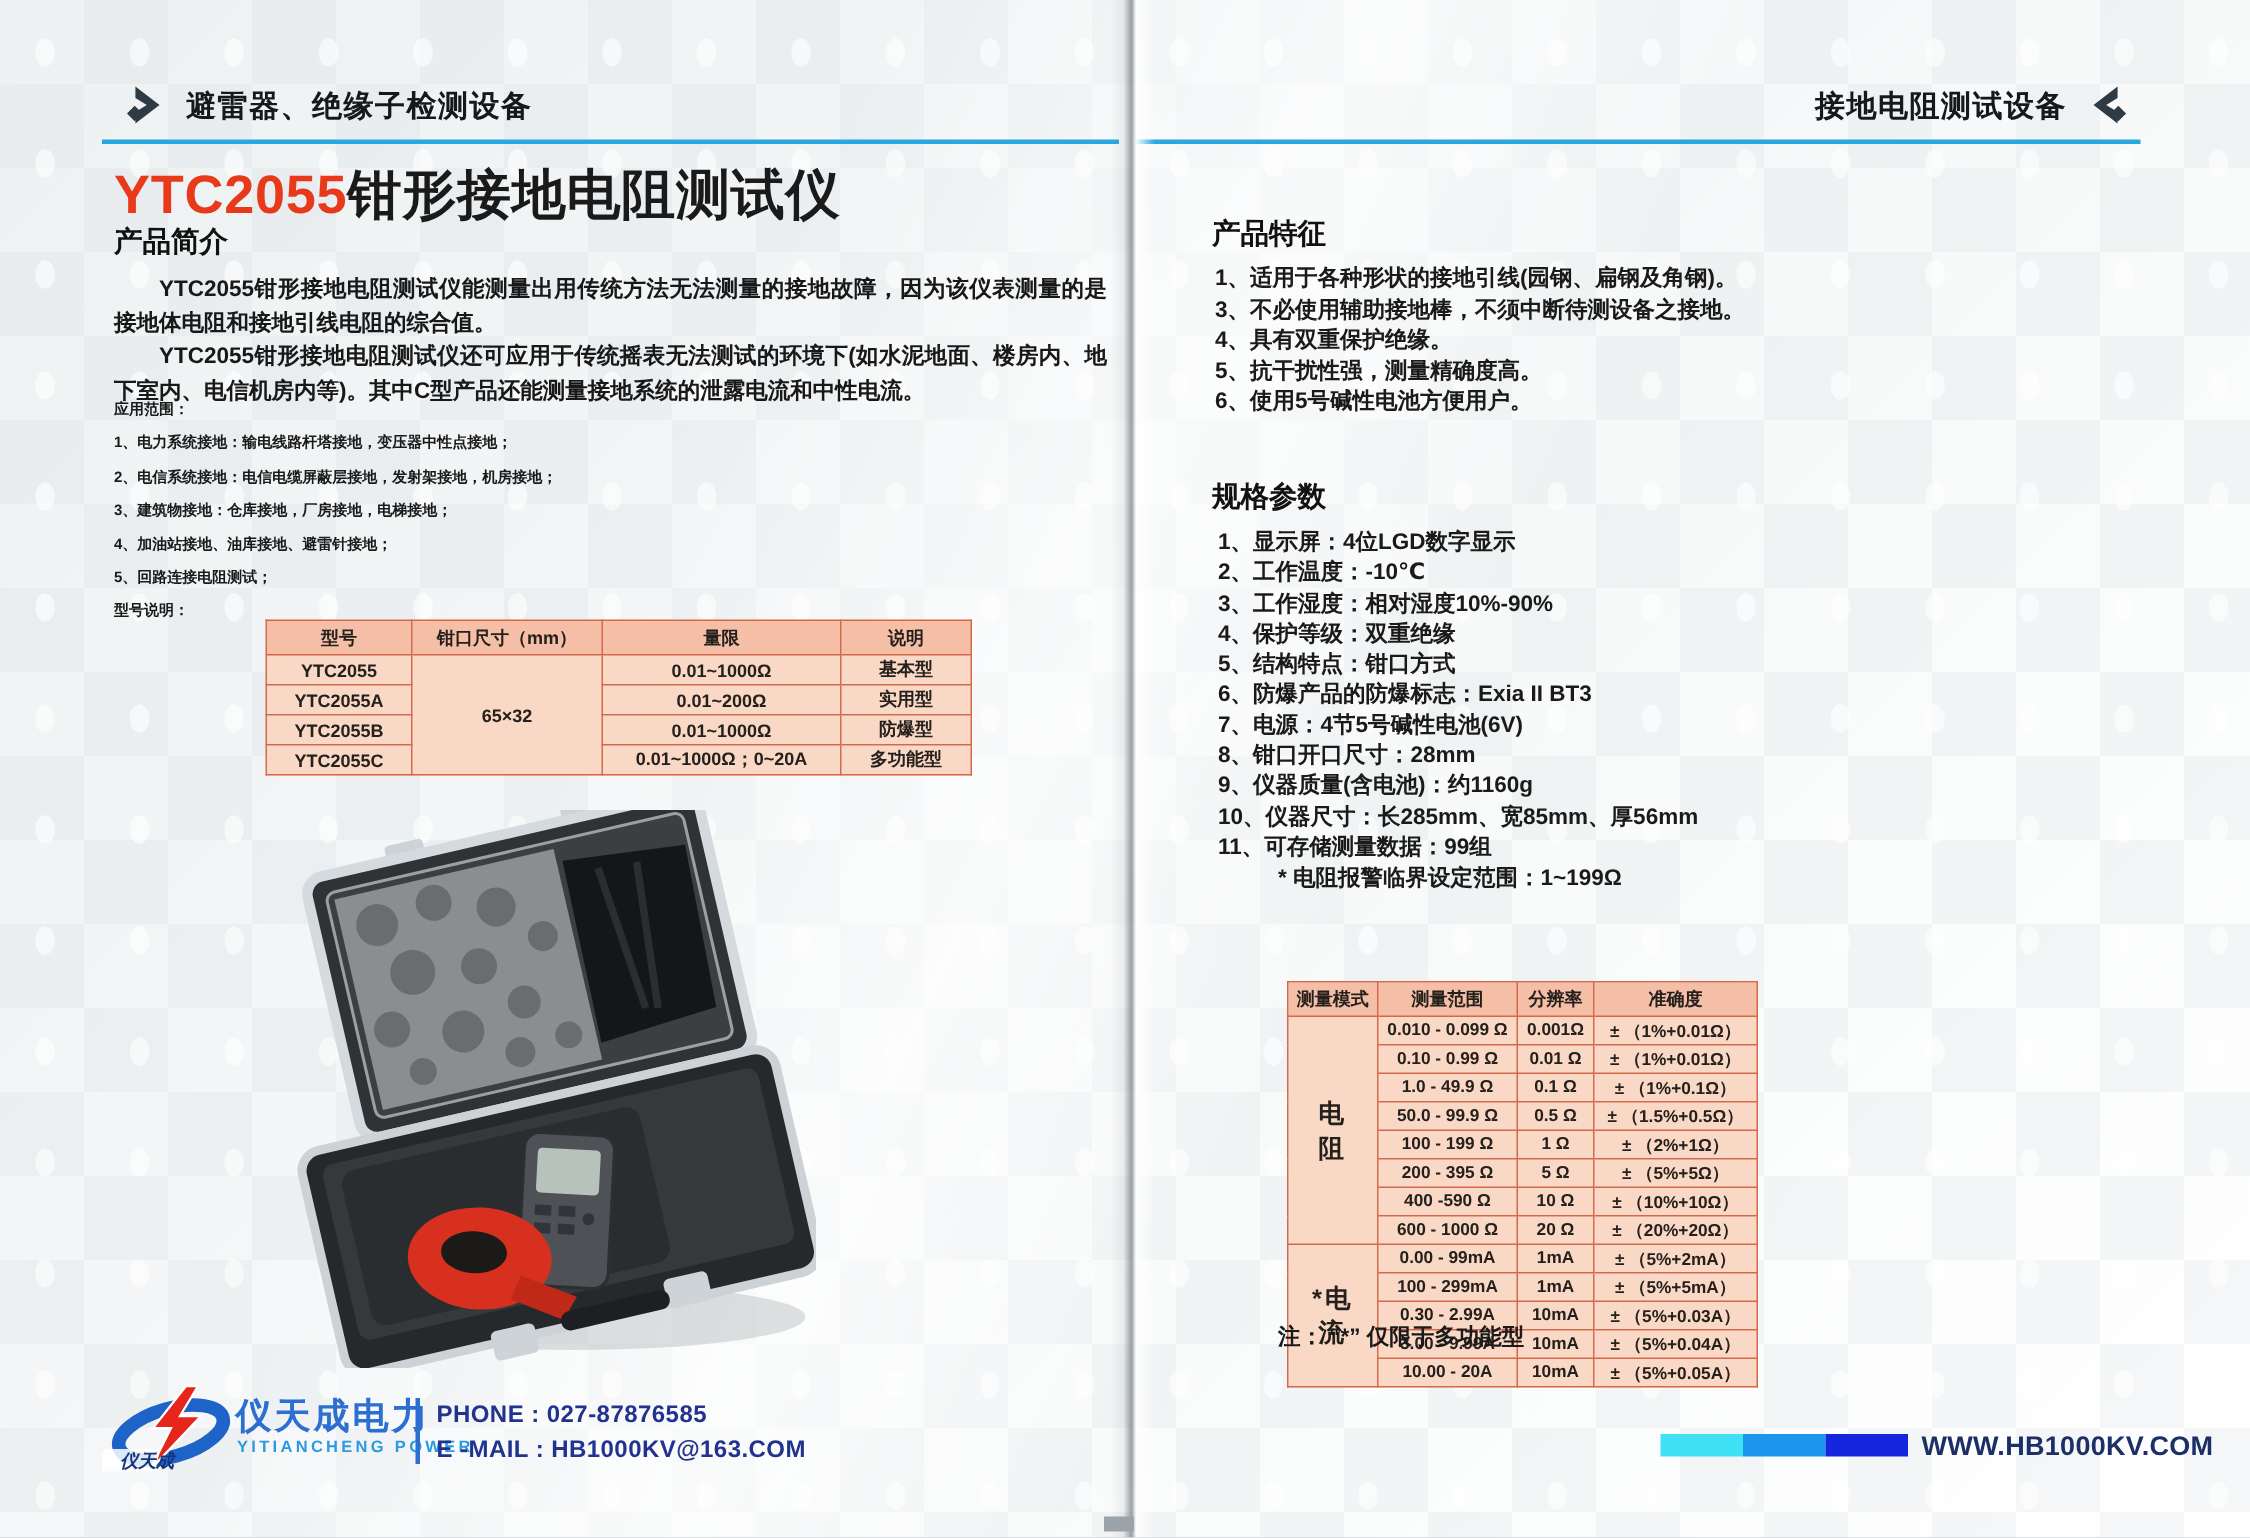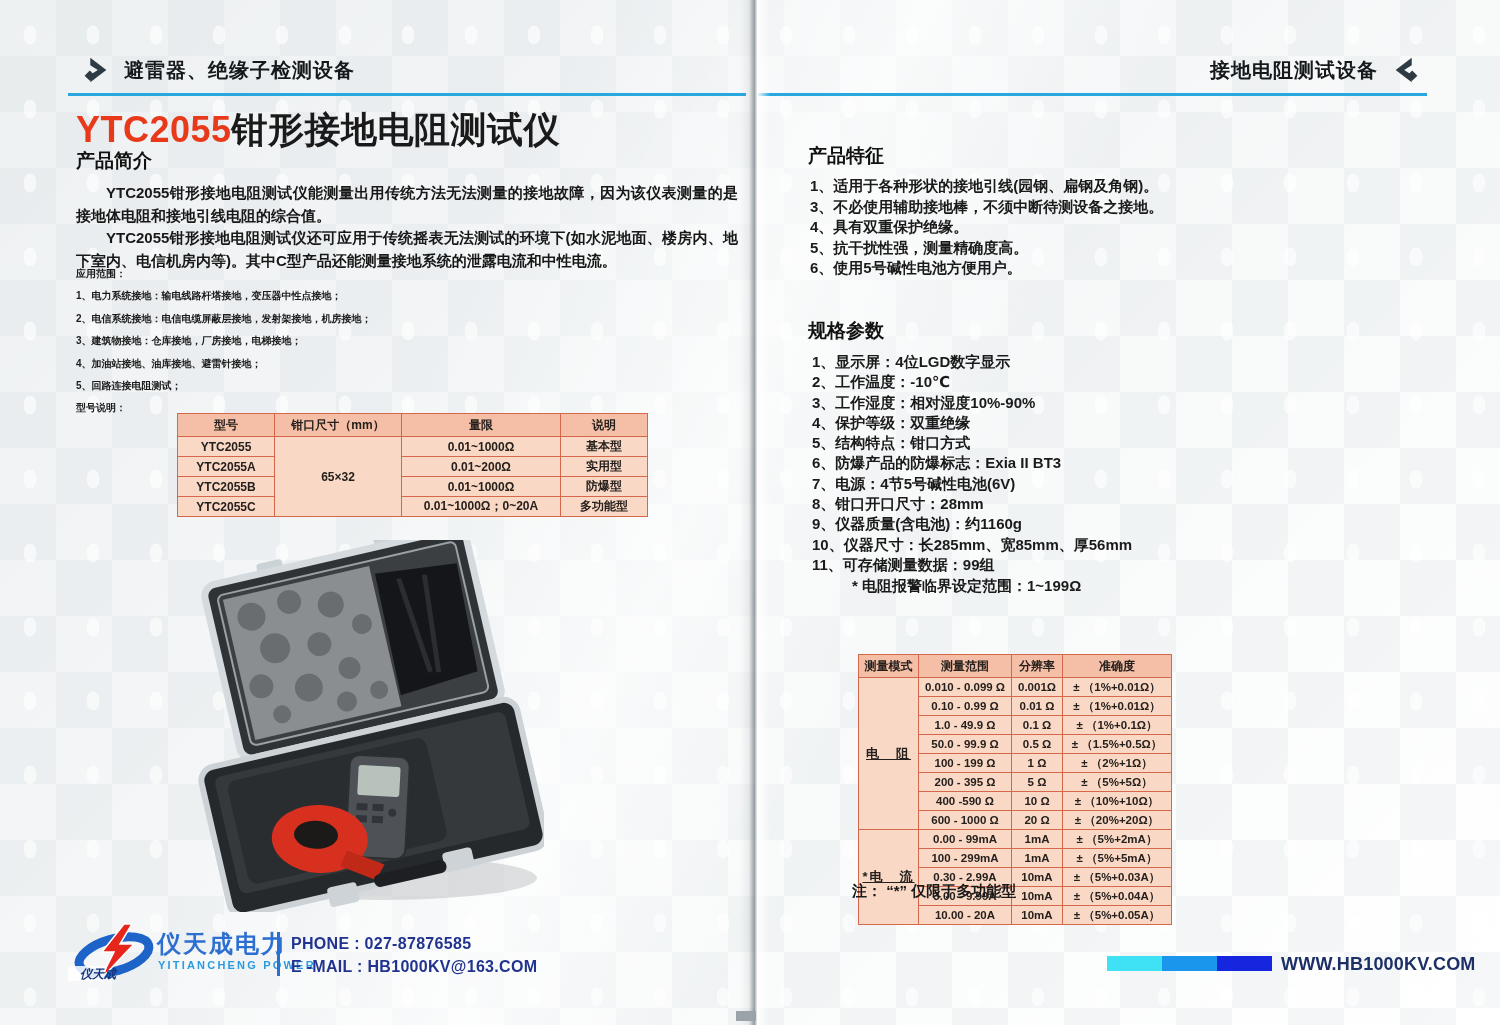--- a/index.html
+++ b/index.html
@@ -57,21 +57,21 @@
   .specs{position:absolute;left:812px;top:352px;width:620px;font-size:15px;font-weight:700;}
   .specs div{line-height:20.3px;}
   .spec-stars{position:absolute;left:852px;top:575px;width:560px;font-size:15px;font-weight:700;}
   .spec-stars div{line-height:22px;}
 
   .spec-table{position:absolute;left:858px;top:618px;font-size:11.5px;font-weight:700;color:#26201d;margin-top:36px;}
   .spec-table th,.spec-table td{border:1.5px solid #d5684a;text-align:center;padding:0 2px;}
   .spec-table th{background:#f4bfa6;height:22px;font-size:12px;}
   .spec-table td{background:#f9d9c6;height:18px;}
   .st-c1{width:55px;} .st-c2{width:88px;} .st-c3{width:46px;} .st-c4{width:104px;}
-  .mode-cell{font-size:13px;letter-spacing:2px;text-decoration:underline;}
+  .mode-cell{font-size:17px;letter-spacing:2px;}
   .note{position:absolute;left:852px;top:882px;font-size:15px;font-weight:700;}
 
   
   .photo-wrap{position:absolute;left:192px;top:540px;width:352px;height:372px;}
 
   
   .logo-wrap{position:absolute;left:68px;top:922px;width:92px;height:66px;}
   .company-cn{position:absolute;left:157px;top:928px;font-size:24px;font-weight:700;color:#2d6fd0;letter-spacing:2px;}
   .company-en{position:absolute;left:158px;top:959px;font-size:11px;font-weight:700;color:#2b9ae0;letter-spacing:2.2px;}
   .foot-divider{position:absolute;left:277px;top:932px;width:3px;height:44px;background:#2d6fd0;}

